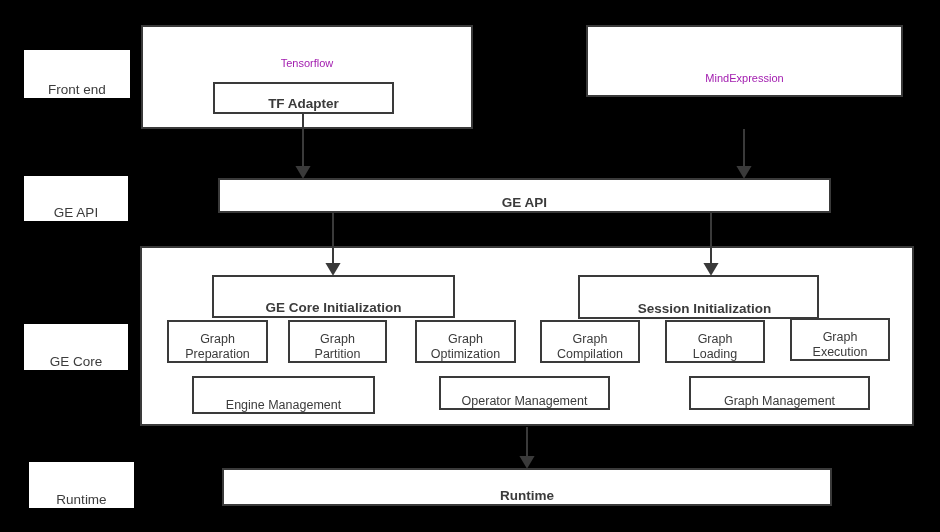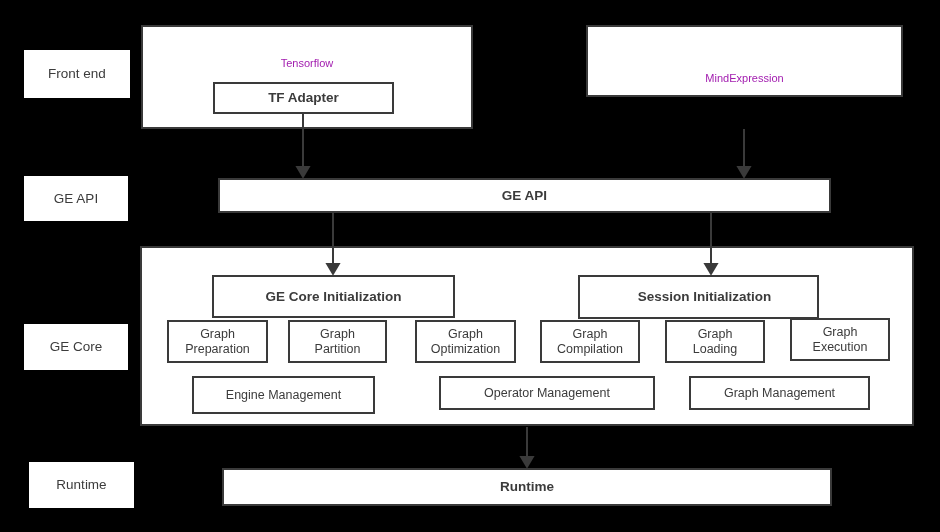--- a/index.html
+++ b/index.html
@@ -13,21 +13,21 @@
     height: 532px;
     background: #000000;
     font-family: "Liberation Sans", sans-serif;
     overflow: hidden;
   }
   .box {
     position: absolute;
     background: #ffffff;
     color: #3b3b3b;
     display: flex;
-    align-items: center;
+    align-items: flex-end;
     justify-content: center;
     text-align: center;
     box-sizing: border-box;
     line-height: 1.15;
     white-space: pre-line;
   }
   
   .layer-label {
     border: none;
     font-size: 13.5px;
@@ -136,21 +136,21 @@
 Loading</span>
   </div>
   <div class="box framed cell" style="left:790px; top:318px; width:100px; height:43px;">
     <span>Graph
 Execution</span>
   </div>
 
   <div class="box framed mgmt" style="left:192px; top:376px; width:183px; height:38px;">
     <span>Engine Management</span>
   </div>
-  <div class="box framed mgmt" style="left:439px; top:376px; width:216px; height:34px;">
+  <div class="box framed mgmt" style="left:439px; top:376px; width:171px; height:34px;">
     <span>Operator Management</span>
   </div>
   <div class="box framed mgmt" style="left:689px; top:376px; width:181px; height:34px;">
     <span>Graph Management</span>
   </div>
 
   <div class="box framed bar-label" style="left:222px; top:468px; width:610px; height:38px;">
     <span>Runtime</span>
   </div>
 

